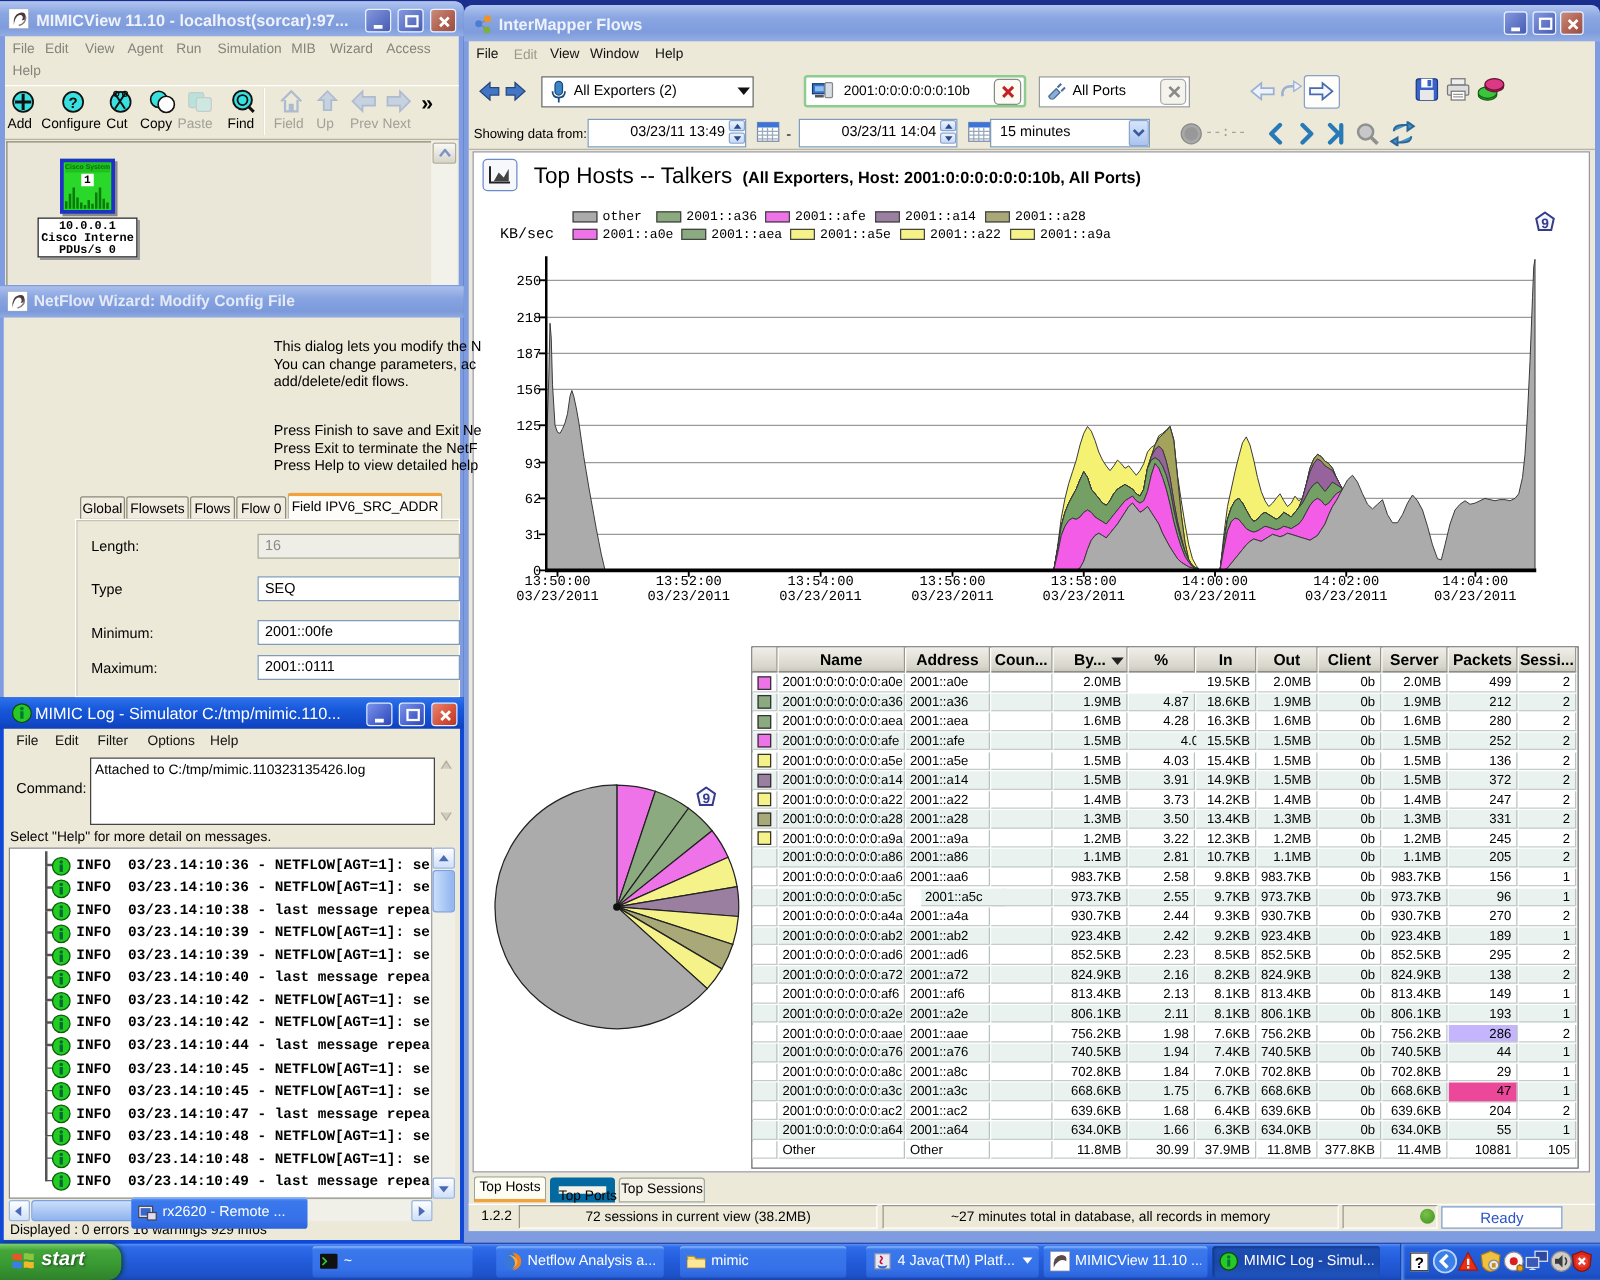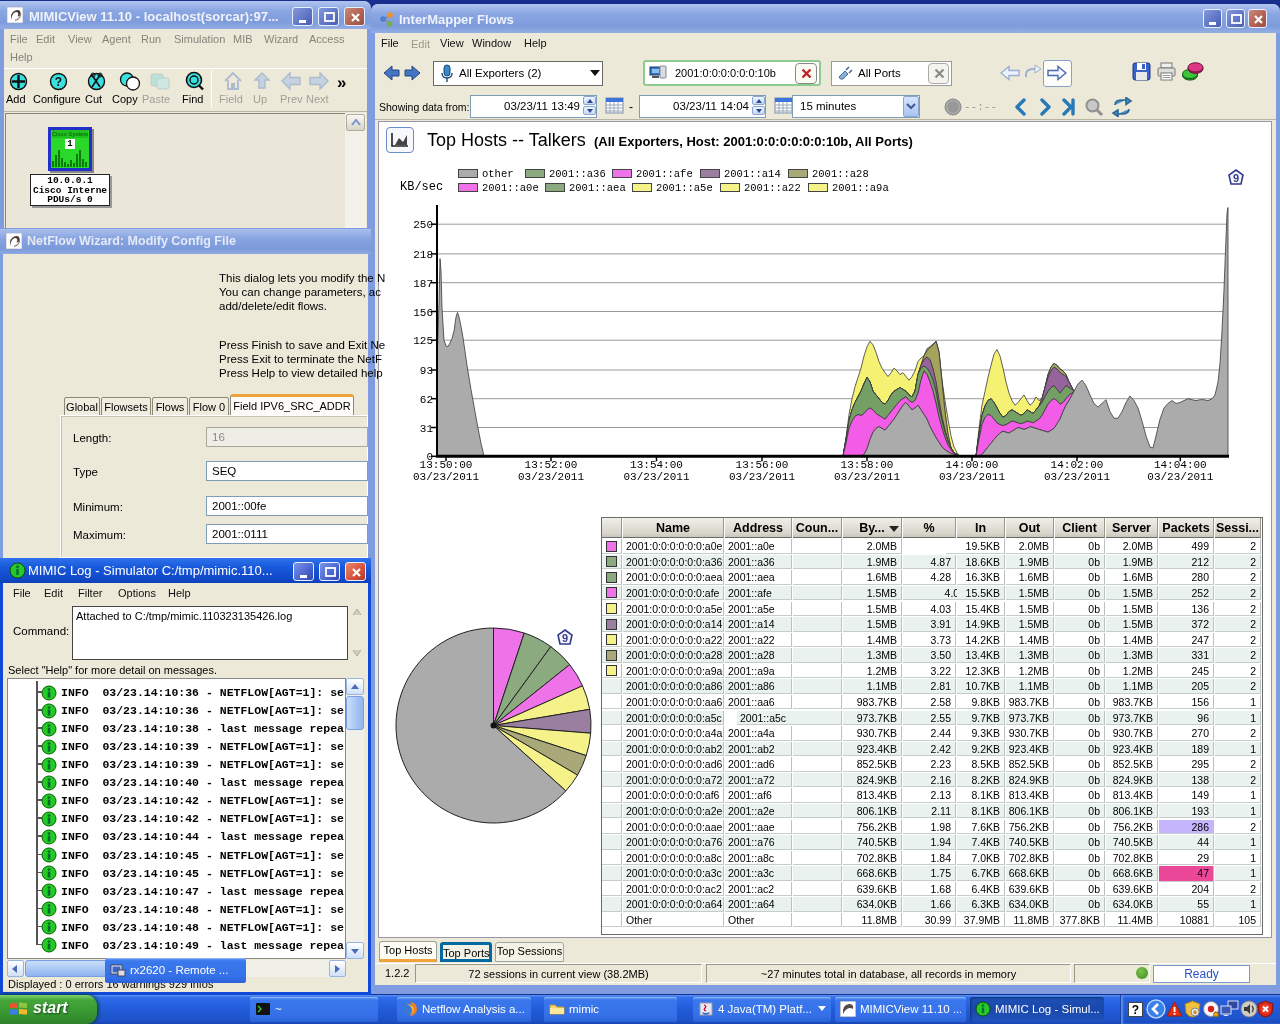--- a/index.html
+++ b/index.html
@@ -620,21 +620,21 @@
 <div class="ab td tr" style="left:843px;top:912.9px;width:59px;height:14.6px;background:#fff;">11.8MB</div>
 <div class="ab td tr" style="left:903px;top:912.9px;width:53px;height:14.6px;background:#fff;">30.99</div>
 <div class="ab td tr" style="left:957px;top:912.9px;width:48px;height:14.6px;background:#fff;">37.9MB</div>
 <div class="ab td tr" style="left:1006px;top:912.9px;width:48px;height:14.6px;background:#fff;">11.8MB</div>
 <div class="ab td tr" style="left:1055px;top:912.9px;width:50px;height:14.6px;background:#fff;">377.8KB</div>
 <div class="ab td tr" style="left:1106px;top:912.9px;width:52px;height:14.6px;background:#fff;">11.4MB</div>
 <div class="ab td tr" style="left:1159px;top:912.9px;width:55px;height:14.6px;background:#fff;">10881</div>
 <div class="ab td tr" style="left:1215px;top:912.9px;width:46px;height:14.6px;background:#fff;">105</div>
 
 <div class="ab" style="left:379px;top:941px;width:58px;height:21px;background:#fdfdf4;border:1px solid #9aa29a;border-bottom:3px solid #f0a23c;border-radius:3px 3px 0 0;font-size:11px;text-align:center;line-height:17px;white-space:nowrap">Top Hosts</div>
-<div class="ab" style="left:440px;top:942px;width:52px;height:20px;background:#f4f2e6;border:3px solid #0369a1;border-radius:3px 3px 0 0;font-size:11px;text-align:right;line-height:17px;white-space:nowrap">Top Ports</div>
+<div class="ab" style="left:440px;top:942px;width:52px;height:20px;background:#f4f2e6;border:7px solid #0369a1;border-radius:3px 3px 0 0;font-size:11px;text-align:right;line-height:17px;white-space:nowrap">Top Ports</div>
 <div class="ab" style="left:495px;top:942px;width:69px;height:20px;background:#f4f2e6;border:1px solid #a0a89f;border-radius:3px 3px 0 0;font-size:11px;text-align:center;line-height:17px;white-space:nowrap">Top Sessions</div>
 
 <div class="ab" style="left:375px;top:963px;width:901px;height:22px;background:#ece9d8;border-top:1px solid #fff"></div>
 <div class="ab" style="left:385px;top:967px;font-size:11px">1.2.2</div>
 <div class="ab" style="left:415px;top:964px;width:287px;height:19px;border:1px solid;border-color:#9a968a #fff #fff #9a968a;font-size:11px;text-align:center;line-height:18px">72 sessions in current view (38.2MB)</div>
 <div class="ab" style="left:706px;top:964px;width:365px;height:19px;border:1px solid;border-color:#9a968a #fff #fff #9a968a;font-size:11px;text-align:center;line-height:18px">~27 minutes total in database, all records in memory</div>
 <div class="ab" style="left:1074px;top:964px;width:76px;height:19px;border:1px solid;border-color:#9a968a #fff #fff #9a968a"></div>
 <div class="ab" style="left:1136px;top:967px;width:12px;height:12px;border-radius:50%;background:radial-gradient(circle at 40% 35%,#7ac24a,#3e8e1e)"></div>
 <div class="ab" style="left:1153px;top:965px;width:97px;height:18px;background:#fff;border:1px solid #7a9ad0;font-size:12px;color:#2a52c8;text-align:center;line-height:16px">Ready</div>
 <div class="ab" style="left:371px;top:985px;width:909px;height:9px;background:#7f9ce0"></div>

